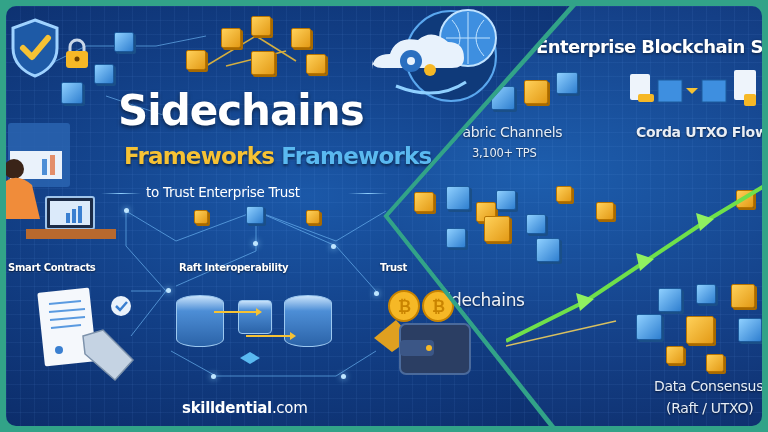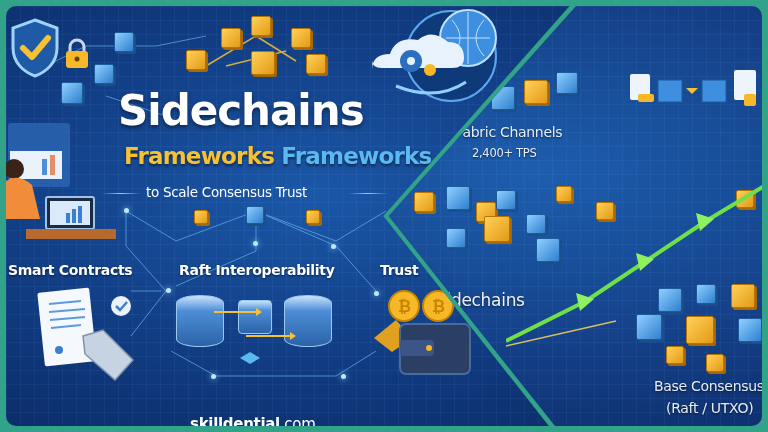--- a/index.html
+++ b/index.html
@@ -37,24 +37,24 @@
   .txt { position: absolute; white-space: nowrap; font-family: "DejaVu Sans", sans-serif; }
   .title-main { left: 112px; top: 80px; font-size: 42px; font-weight: bold; color: #ffffff;
     letter-spacing: -1px; text-shadow: 0 2px 4px rgba(0,0,0,0.5); }
   .title-sub { left: 118px; top: 137px; font-size: 23px; font-weight: bold; letter-spacing: -0.8px;
     text-shadow: 0 2px 3px rgba(0,0,0,0.5); }
   .title-sub .y { color: #f6c234; }
   .title-sub .b { color: #5ab9f0; text-align: center; }
   .tagline { left: 140px; top: 178px; font-size: 13.5px; color: #ffffff; letter-spacing: -0.3px; }
   .tagline-line { position: absolute; height: 1px; background: linear-gradient(90deg, transparent, #8fd0ff, transparent); }
 
-  .label { font-size: 14px; font-weight: bold; color: #ffffff; letter-spacing: -0.3px; text-shadow: 0 1px 2px rgba(0,0,0,0.6); }
+  .label { font-size: 10px; font-weight: bold; color: #ffffff; letter-spacing: -0.3px; text-shadow: 0 1px 2px rgba(0,0,0,0.6); }
   .label-lt { color: #e6eef8; font-weight: normal; }
 
-  .brand { left: 184px; top: 393px; font-size: 15px; font-weight: bold; color: #ffffff; letter-spacing: -0.3px; margin-top: 16px; }
+  .brand { left: 176px; top: 393px; font-size: 15px; font-weight: bold; color: #ffffff; letter-spacing: -0.3px; }
   .brand .dom { font-weight: normal; }
 
   .icon { position: absolute; }
   .cube-y { position: absolute; width: 20px; height: 20px; background: linear-gradient(135deg, #ffd15a, #e39a16); border: 1px solid #b87400; border-radius: 2px; box-shadow: 2px 2px 0 #a86a00; }
   .cube-b { position: absolute; width: 20px; height: 20px; background: linear-gradient(135deg, #8fd0ff, #2f7fd0); border: 1px solid #1c5a9c; border-radius: 2px; box-shadow: 2px 2px 0 #1a4f88; }
   .dot { position: absolute; width: 5px; height: 5px; border-radius: 50%; background: #bfe6ff; box-shadow: 0 0 6px #8fd0ff; }
   .db { position: absolute; width: 48px; border-radius: 24px/8px; background: linear-gradient(180deg, #c9e3fb, #4d8ed6 30%, #2b63a8); border: 1px solid #9cc8f0; }
 </style>
 </head>
 <body>
@@ -130,21 +130,21 @@
     <rect x="20" y="108" width="90" height="10" fill="#b8692e"></rect>
   </svg>
 
   <div class="txt title-main">Sidechains</div>
   <div class="txt title-sub">
     <span class="y">Frameworks</span>
     <span class="b">Frameworks</span>
   </div>
   <div class="tagline-line" style="left:95px;top:187px;width:40px"></div>
   <div class="tagline-line" style="left:342px;top:187px;width:40px"></div>
-  <div class="txt tagline">to Scale Consensus Trust</div>
+  <div class="txt tagline">to Trust Enterprise Trust</div>
 
   <div class="cube-y" style="left:188px;top:204px;width:14px;height:14px"></div>
   <div class="cube-b" style="left:240px;top:200px;width:18px;height:18px"></div>
   <div class="cube-y" style="left:300px;top:204px;width:14px;height:14px"></div>
 
   <div class="dot" style="left:118px;top:202px"></div>
   <div class="dot" style="left:247px;top:235px"></div>
   <div class="dot" style="left:325px;top:238px"></div>
   <div class="dot" style="left:160px;top:282px"></div>
   <div class="dot" style="left:368px;top:285px"></div>
@@ -192,37 +192,39 @@
   </svg>
 
   <div class="txt brand">
     <span>skilldential</span><span class="dom">.com</span>
   </div>
 </div>
 
 <div class="panel panel-right">
   <div class="grid-bg"></div>
 
+  <div class="txt" style="left:530px;top:30px;font-size:18px;font-weight:bold;color:#ffffff;letter-spacing:-0.6px;text-shadow:0 1px 3px rgba(0,0,0,0.6)">Enterprise Blockchain S</div>
 
   <div class="cube-b" style="left:485px;top:80px;width:24px;height:24px"></div>
   <div class="cube-y" style="left:518px;top:74px;width:24px;height:24px"></div>
   <div class="cube-b" style="left:550px;top:66px;width:22px;height:22px"></div>
 
   <svg class="icon" style="left:620px;top:60px" width="140" height="50" viewBox="0 0 140 50">
     <rect x="4" y="8" width="20" height="26" rx="2" fill="#eef4fb"></rect>
     <rect x="12" y="28" width="16" height="8" rx="2" fill="#f6b826"></rect>
     <rect x="32" y="14" width="24" height="22" fill="#3e8fe0" stroke="#1c5a9c"></rect>
     <rect x="76" y="14" width="24" height="22" fill="#3e8fe0" stroke="#1c5a9c"></rect>
     <polygon points="60,22 66,28 72,22" fill="#f6c234"></polygon>
     <rect x="108" y="4" width="22" height="30" rx="2" fill="#eef4fb"></rect>
     <rect x="118" y="28" width="12" height="12" rx="2" fill="#f6b826"></rect>
   </svg>
 
   <div class="txt label label-lt" style="left:450px;top:118px;font-size:14px">Fabric Channels</div>
-  <div class="txt label label-lt" style="left:466px;top:140px;font-size:11.5px">2,400+ TPS</div>
+  <div class="txt label label-lt" style="left:466px;top:140px;font-size:11.5px">3,100+ TPS</div>
+  <div class="txt label" style="left:630px;top:118px;font-size:14px;color:#e9eef5">Corda UTXO Flow</div>
 
   <div class="cube-y" style="left:408px;top:186px"></div>
   <div class="cube-b" style="left:440px;top:180px;width:24px;height:24px"></div>
   <div class="cube-y" style="left:470px;top:196px"></div>
   <div class="cube-b" style="left:490px;top:184px"></div>
   <div class="cube-y" style="left:478px;top:210px;width:26px;height:26px"></div>
   <div class="cube-b" style="left:520px;top:208px"></div>
   <div class="cube-b" style="left:440px;top:222px"></div>
   <div class="cube-b" style="left:530px;top:232px;width:24px;height:24px"></div>
   <div class="cube-y" style="left:550px;top:180px;width:16px;height:16px"></div>
@@ -241,19 +243,19 @@
 
   <div class="cube-b" style="left:652px;top:282px;width:24px;height:24px"></div>
   <div class="cube-b" style="left:690px;top:278px"></div>
   <div class="cube-y" style="left:725px;top:278px;width:24px;height:24px"></div>
   <div class="cube-b" style="left:630px;top:308px;width:26px;height:26px"></div>
   <div class="cube-y" style="left:680px;top:310px;width:28px;height:28px"></div>
   <div class="cube-b" style="left:732px;top:312px;width:24px;height:24px"></div>
   <div class="cube-y" style="left:660px;top:340px;width:18px;height:18px"></div>
   <div class="cube-y" style="left:700px;top:348px;width:18px;height:18px"></div>
 
-  <div class="txt label label-lt" style="left:648px;top:372px;font-size:14px">Base Consensus</div>
+  <div class="txt label label-lt" style="left:648px;top:372px;font-size:14px">Data Consensus</div>
   <div class="txt label label-lt" style="left:660px;top:394px;font-size:14px">(Raft / UTXO)</div>
 </div>
 
 <svg class="divider" viewBox="0 0 768 432">
   <polyline points="574,4 386,216 553,428" stroke="#32a388" stroke-width="4" fill="none"></polyline>
 </svg>
 
 </body></html>

